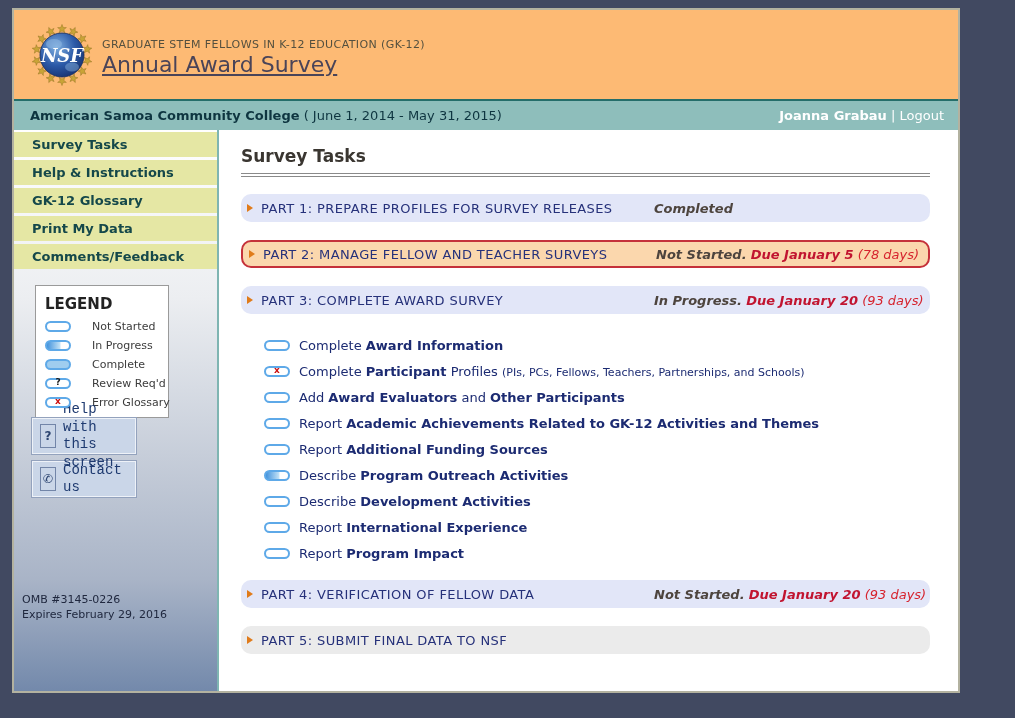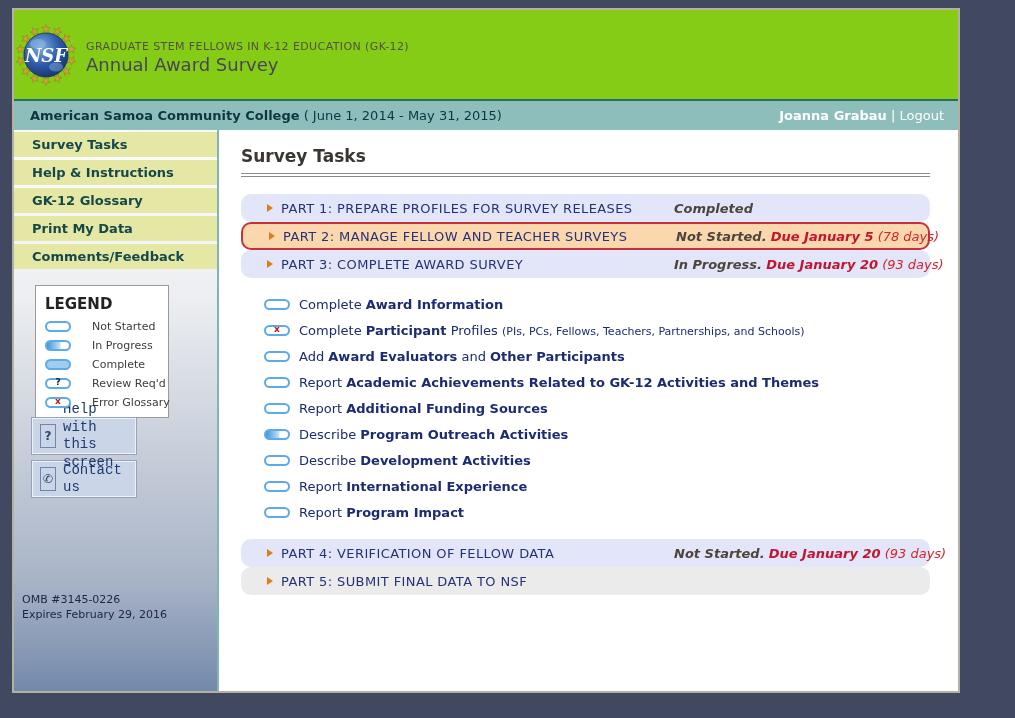--- a/index.html
+++ b/index.html
@@ -10,30 +10,30 @@
     position:relative;
     overflow:hidden;
   }
   .app-window {
     position:absolute; left:12px; top:8px; width:948px; height:685px;
     background:#ffffff; border:2px solid #b3b2a0;
     display:flex; flex-direction:column;
   }
   
   .header {
-    height:89px; background:#84cc16; display:flex; align-items:center;
-    flex-shrink:0;
+    height:89px; background:#fdba74; display:flex; align-items:center;
+    padding-left:16px; flex-shrink:0;
   }
   .logo { width:64px; height:64px; flex-shrink:0; }
   .header-titles { margin-left:8px; padding-top:6px; }
   .program-line {
     font-size:11px; color:#54503f; letter-spacing:0.4px;
   }
   .app-title {
-    font-size:18px; color:#4a4458; margin-top:1px;
+    font-size:22px; color:#4a4458; margin-top:1px;text-decoration:underline;
   }
   
   .award-bar {
     height:31px; background:#8ebebb; border-top:2px solid #256e6a;
     display:flex; align-items:center; justify-content:space-between;
     padding:0 14px 0 16px; flex-shrink:0; font-size:13px;
   }
   .award-left { color:#0e3540; }
   .award-left b { font-weight:bold; }
   .award-right { color:#ffffff;margin-left:12px; }
@@ -98,21 +98,21 @@
     flex:1; background:#ffffff; padding:16px 28px 0 22px; min-width:0;
   }
   .page-title { font-size:17px; font-weight:bold; color:#3a3631; }
   .double-rule {
     margin-top:7px; height:4px;
     border-top:1px solid #8a8a8a; border-bottom:1px solid #8a8a8a;
   }
   .parts { margin-top:17px; }
   .part-row {
     border-radius:10px; min-height:28px; display:flex; align-items:center;
-    padding-left:26px; margin-bottom:0;
+    padding-left:6px; margin-bottom:18px;
   }
   .part-row.blue { background:#e2e6f8; }
   .part-row.gray { background:#ebebeb; }
   .part-row.highlight { background:#fbd7ad; border:2px solid #c5313a; }
   .arrow-icon {
     width:0; height:0; border-left:6px solid #e07b1a;
     border-top:4px solid transparent; border-bottom:4px solid transparent;
     margin-right:8px; flex-shrink:0;
   }
   .part-label {

